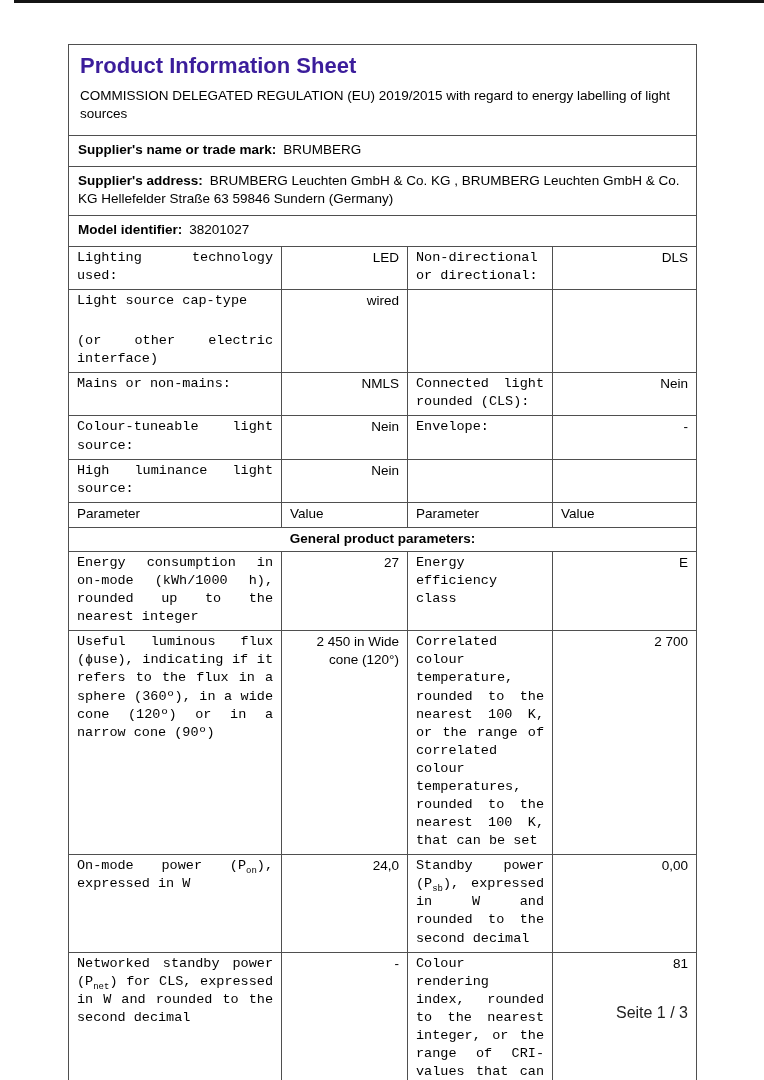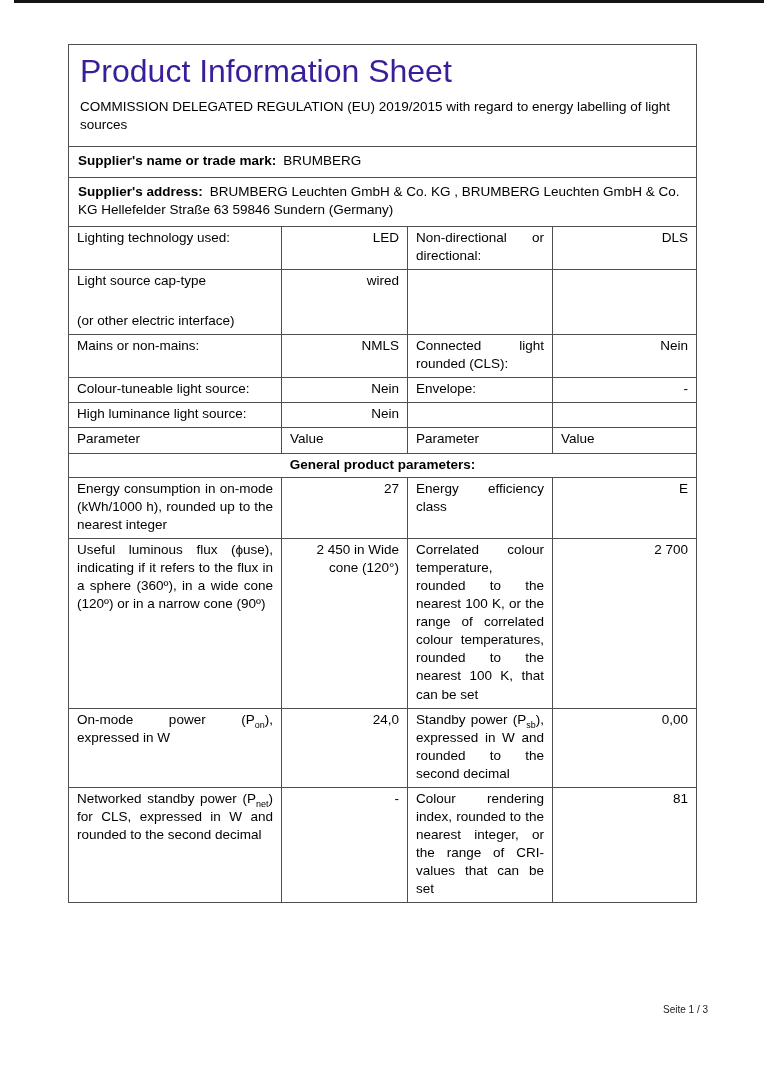--- a/index.html
+++ b/index.html
@@ -13,34 +13,34 @@
   .page { position:absolute; top:44px; left:68px; width:628px; }
   table.sheet { border-collapse:collapse; width:628px; table-layout:fixed; }
   table.sheet td {
     border:1px solid #4f4f4f;
     vertical-align:top;
     padding:2px 8px 4px 8px;
     font-size:13.5px;
     line-height:1.34;
   }
   .title-cell { padding:9px 11px 11px 11px !important; }
-  .doc-title { margin:0 0 9px 0; font-size:32px; font-weight:normal; line-height:1.1; }
+  .doc-title { margin:0 0 9px 0; font-size:22px; font-weight:bold; line-height:1.1; }
   .doc-subtitle { margin:0; font-size:13.5px; line-height:1.35; }
   .info-cell { padding:5px 9px 7px 9px !important; }
   .info-lbl { font-weight:bold; }
   .info-val { margin-left:7px; }
-  .param-cell { text-align:justify; }
+  .param-cell { text-align:justify;font-family:Liberation Mono, monospace; }
   .value-cell { text-align:right; }
   .section-h { text-align:center; font-weight:bold; padding:2px 8px 3px 8px !important; }
   .cols-header td { text-align:left; }
   .para + .para { margin-top:22px; }
   sub { font-size:9px; line-height:0; }
   .footer {
-    position:absolute; top:1004px; left:76px; width:632px;
-    text-align:right; font-size:10px; color:#222;
+    position:absolute; top:1004px; left:56px; width:632px;
+    text-align:right; font-size:16px; color:#222;
   }
 </style>
 </head>
 <body>
 
 <div class="top-edge"></div>
 
 <div class="page">
   <table class="sheet">
     <colgroup>
@@ -58,20 +58,23 @@
         </td>
       </tr>
     </tbody>
 
     <tbody id="info-rows">
         <tr>
           <td colspan="4" class="info-cell"><span class="info-lbl">Supplier's name or trade mark:</span><span class="info-val">BRUMBERG</span></td>
         </tr>
         <tr>
           <td colspan="4" class="info-cell"><span class="info-lbl">Supplier's address:</span><span class="info-val">BRUMBERG Leuchten GmbH &amp; Co. KG , BRUMBERG Leuchten GmbH &amp; Co. KG Hellefelder Straße 63 59846 Sundern (Germany)</span></td>
+        </tr>
+        <tr>
+          <td colspan="4" class="info-cell"><span class="info-lbl">Model identifier:</span><span class="info-val">38201027</span></td>
         </tr>
       </tbody>
 
     <tbody id="type-rows">
         <tr>
           <td class="param-cell">
             <div class="para">Lighting technology used:</div>
           </td>
           <td class="value-cell">LED</td>
           <td class="param-cell">

